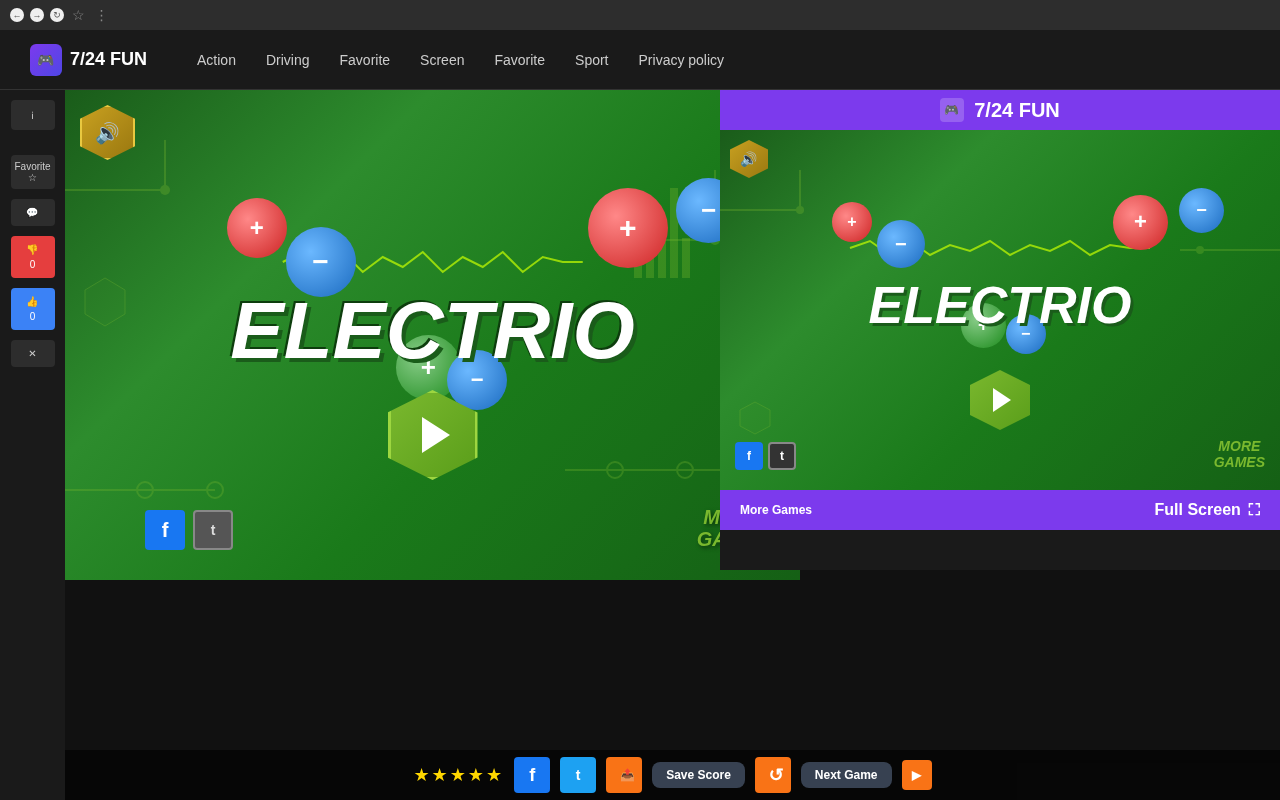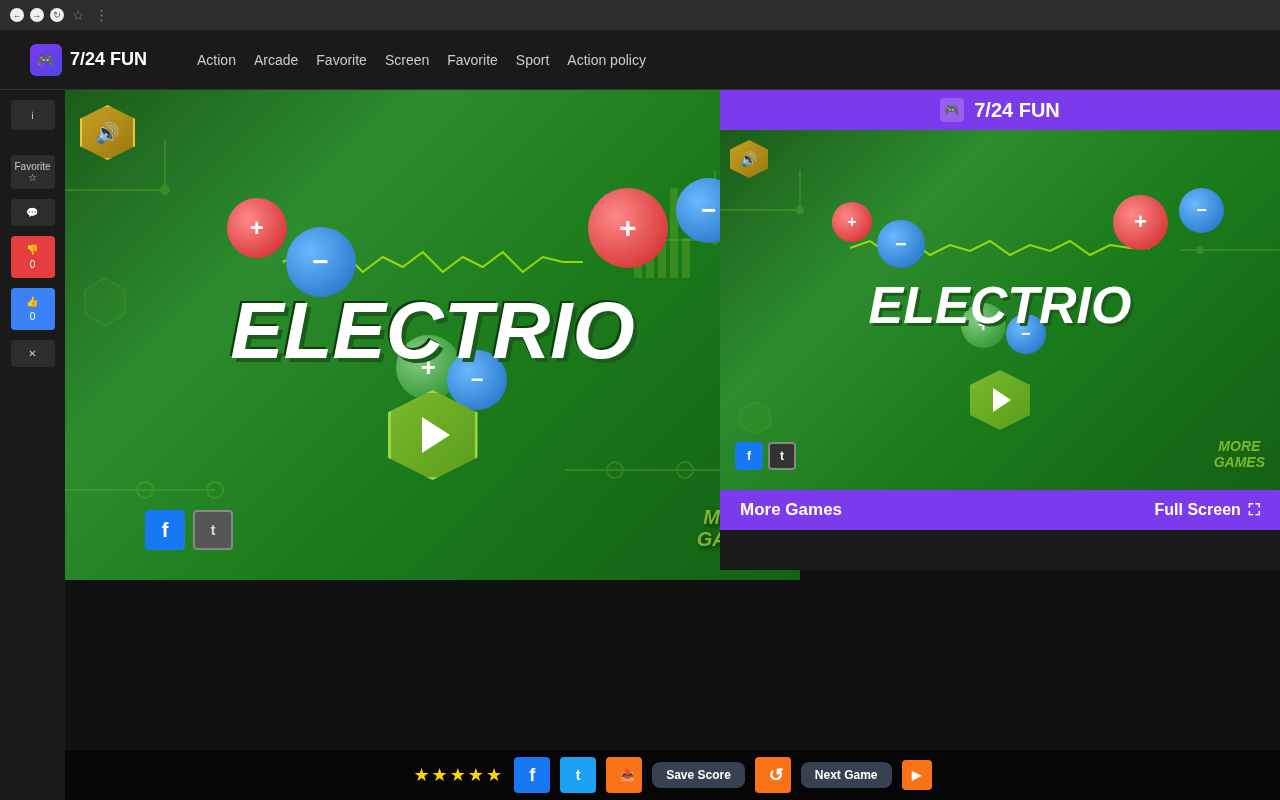--- a/index.html
+++ b/index.html
@@ -78,21 +78,21 @@
       font-size: 14px;
       color: white;
     }
     .logo-text {
       color: white;
       font-size: 18px;
       font-weight: bold;
     }
     nav {
       display: flex;
-      gap: 18px;
+      gap: 30px;
     }
     nav a {
       color: #ccc;
       text-decoration: none;
       font-size: 14px;
     }
 
     
     .content {
       display: flex;
@@ -405,21 +405,21 @@
     .right-panel-footer {
       background: #7c3aed;
       height: 40px;
       display: flex;
       align-items: center;
       justify-content: space-between;
       padding: 0 20px;
     }
     .footer-more-games {
       color: white;
-      font-size: 17px;
+      font-size: 12px;
       font-weight: bold;
       cursor: pointer;
     }
     .footer-fullscreen {
       color: white;
       font-size: 16px;
       font-weight: bold;
       cursor: pointer;
       display: flex;
       align-items: flex-start;
@@ -458,26 +458,26 @@
 
 <div class="page">
 
   <div class="header">
     <div class="logo">
       <div class="logo-icon">🎮</div>
       <span class="logo-text">7/24 FUN</span>
     </div>
     <nav>
       <a href="#">Action</a>
-      <a href="#">Arcade</a>
+      <a href="#">Driving</a>
       <a href="#">Favorite</a>
       <a href="#">Screen</a>
       <a href="#">Favorite</a>
       <a href="#">Sport</a>
-      <a href="#">Action policy</a>
+      <a href="#">Privacy policy</a>
     </nav>
   </div>
 
   <div class="content">
 
     <div class="left-sidebar">
       <button class="sidebar-btn info">
         <span>ℹ</span>
       </button>
       <button class="sidebar-fav">

